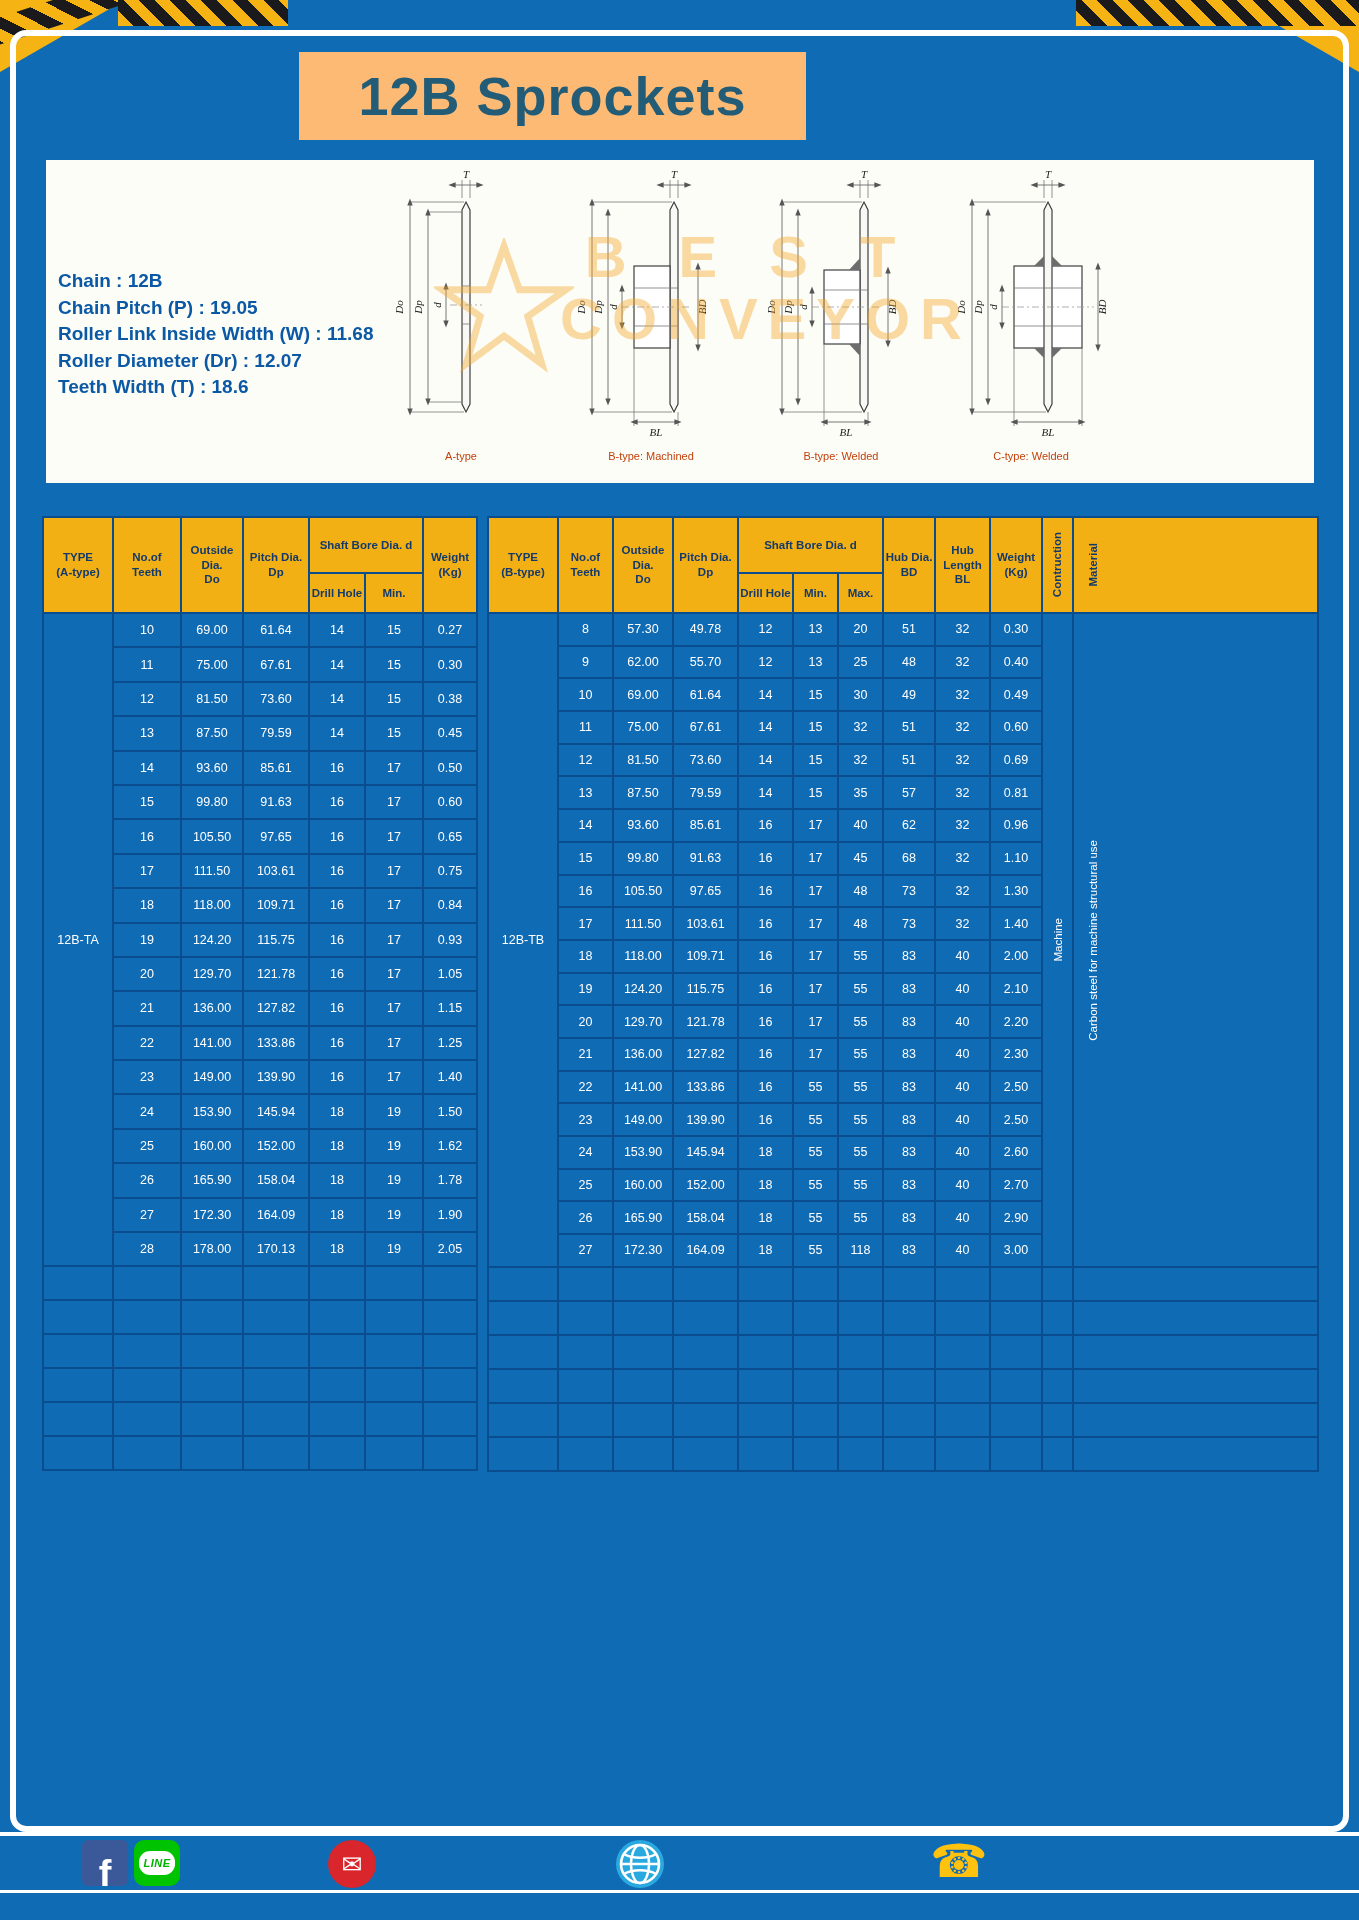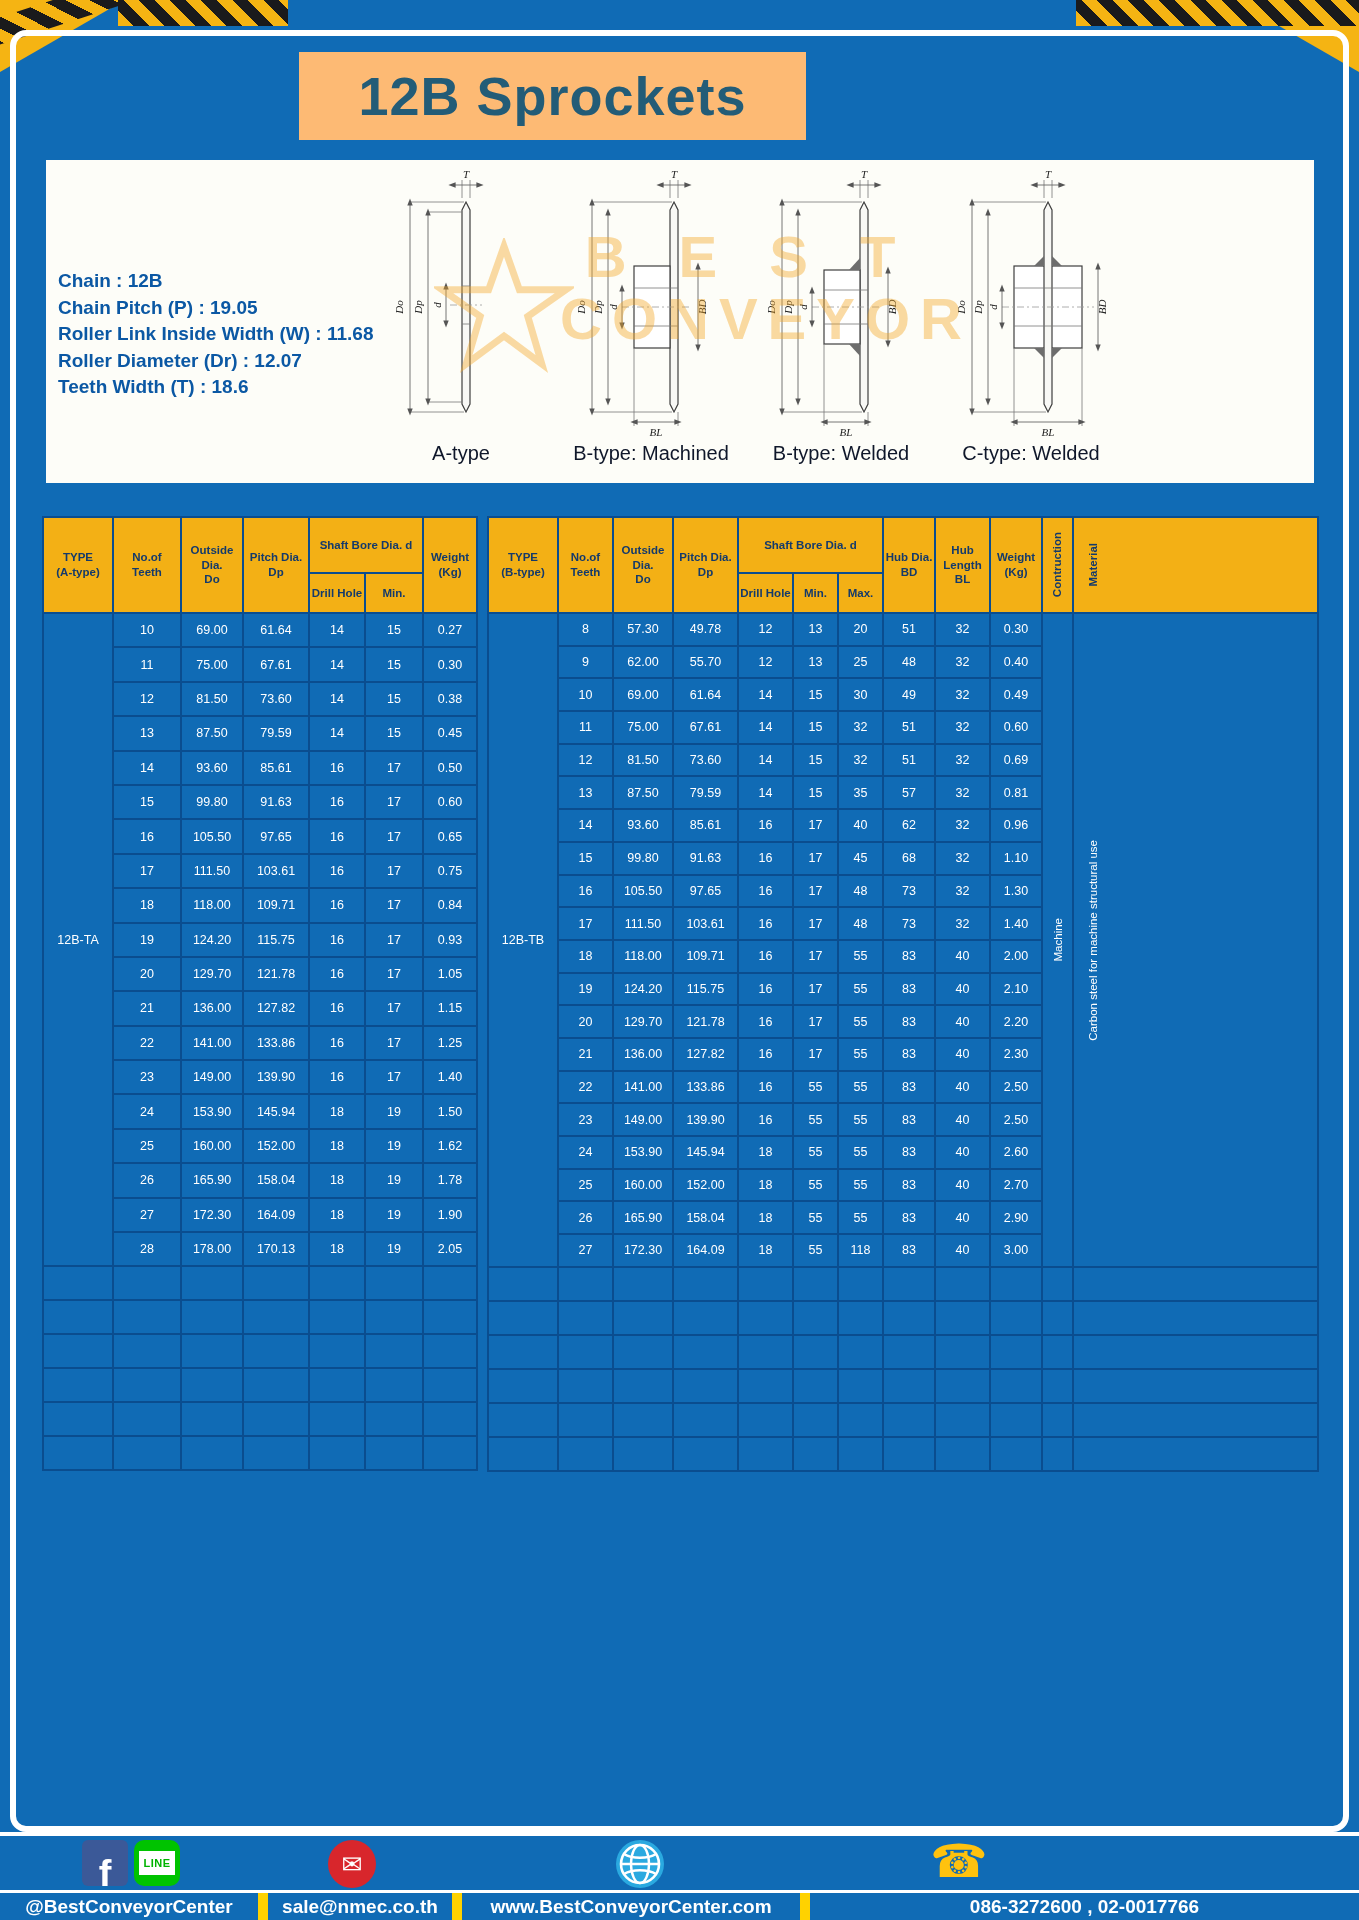--- a/index.html
+++ b/index.html
@@ -31,21 +31,21 @@
   .spec-line { font-size:19px; font-weight:bold; color:#0b58a4; line-height:26.5px; white-space:nowrap; }
   .watermark { position:absolute; left:440px; top:66px; width:560px; text-align:center; z-index:2;
                color:rgba(243,167,38,0.42); font-weight:700; pointer-events:none; }
   .wm1 { font-size:58px; letter-spacing:52px; line-height:62px; }
   .wm2 { font-size:58px; letter-spacing:10px; line-height:62px; }
   .wm3 { font-size:58px; letter-spacing:26px; line-height:62px; }
   .wm-logo { position:absolute; left:388px; top:78px; width:140px; height:140px; opacity:0.4; z-index:2; }
   .diagrams { position:absolute; left:320px; top:8px; width:760px; height:306px; display:flex; z-index:1; }
   .diag { width:190px; position:relative; }
   .diag svg { display:block; }
-  .diag-label { text-align:center; font-size:20px; color:#0f172a; margin-top:2px; }
+  .diag-label { text-align:center; font-size:11px; color:#c2410c; margin-top:10px; }
   .part { fill:#f8f8f5; stroke:#3f3f3f; stroke-width:1.2; }
   .hub  { fill:#ffffff; stroke:#3f3f3f; stroke-width:1.2; }
   .dim  { stroke:#666; stroke-width:0.9; }
   .ext  { stroke:#777; stroke-width:0.8; }
   .cl   { stroke:#999; stroke-width:0.8; stroke-dasharray:7 3 2 3; }
   .weld { fill:#6d6d6d; stroke:none; }
   .dlab { font:italic 11px "Liberation Serif", serif; fill:#222; }
   
   .tbl-wrap { position:absolute; top:516px; z-index:4; }
   .tbl-a { left:42px; }
@@ -74,23 +74,23 @@
   
   .footer { position:absolute; left:0; right:0; bottom:0; height:88px; z-index:6; background:#106bb5; }
   .footer-topline { position:absolute; left:0; right:0; top:0; height:4px; background:#ffffff; }
   .footer-midline { position:absolute; left:0; right:0; top:58px; height:3px; background:#ffffff; }
   .icon { position:absolute; top:8px; }
   .icon-fb { left:82px; width:46px; height:46px; background:#3b5998; border-radius:6px;
              color:#fff; font-weight:bold; font-size:38px; display:flex; align-items:flex-end; justify-content:center; overflow:hidden; }
   .icon-fb span { line-height:0.9; margin-bottom:-5px; }
   .icon-line { left:134px; width:46px; height:46px; background:#00c300; border-radius:10px;
                display:flex; align-items:center; justify-content:center; }
-  .line-bubble { width:36px; height:24px; background:#ffffff; border-radius:0;
+  .line-bubble { width:36px; height:24px; background:#ffffff; border-radius:11px;
                  display:flex; align-items:center; justify-content:center;
-                 color:#00b300; font-weight:bold; font-size:11px; letter-spacing:0.5px; }
+                 color:#00b300; font-weight:bold; font-size:11px; letter-spacing:0.5px;font-style:italic; }
   .icon-mail { left:328px; width:48px; height:48px; background:#d8262c; border-radius:50%;
                color:#fff; display:flex; align-items:center; justify-content:center; font-size:25px; }
   .icon-globe { left:616px; width:48px; height:48px; background:#2aa9e0; border-radius:50%;
                 display:flex; align-items:center; justify-content:center; }
   .icon-phone { left:934px; width:50px; height:50px; display:flex; align-items:center; justify-content:center;
                 color:#ffc20e; font-size:46px; top:4px; }
   .footer-text { position:absolute; left:0; right:0; top:61px; bottom:0; display:flex; }
   .ft-seg { display:flex; align-items:center; justify-content:center;
             color:#ffffff; font-weight:bold; font-size:19px; white-space:nowrap; }
   .ft-seg.s1 { width:258px; } .ft-seg.s2 { width:184px; } .ft-seg.s3 { width:338px; } .ft-seg.s4 { flex:1; }
@@ -891,24 +891,15 @@
         <ellipse cx="24" cy="24" rx="9" ry="19" fill="none" stroke="#fff" stroke-width="2.4"></ellipse>
         <line x1="5" y1="24" x2="43" y2="24" stroke="#fff" stroke-width="2.4"></line>
         <path d="M8 14 C 16 19, 32 19, 40 14" fill="none" stroke="#fff" stroke-width="2.4"></path>
         <path d="M8 34 C 16 29, 32 29, 40 34" fill="none" stroke="#fff" stroke-width="2.4"></path>
       </svg>
     </div>
     <div class="icon icon-phone">
         <span>☎</span>
       </div>
     <div class="footer-midline"></div>
-    <div class="footer-text">
-      <div class="ft-seg s1">@BestConveyorCenter</div>
-      <div class="ft-sep"></div>
-      <div class="ft-seg s2">sale@nmec.co.th</div>
-      <div class="ft-sep"></div>
-      <div class="ft-seg s3">www.BestConveyorCenter.com</div>
-      <div class="ft-sep"></div>
-      <div class="ft-seg s4">086-3272600 , 02-0017766</div>
-    </div>
   </div>
 
 </div>
 
 </body></html>

